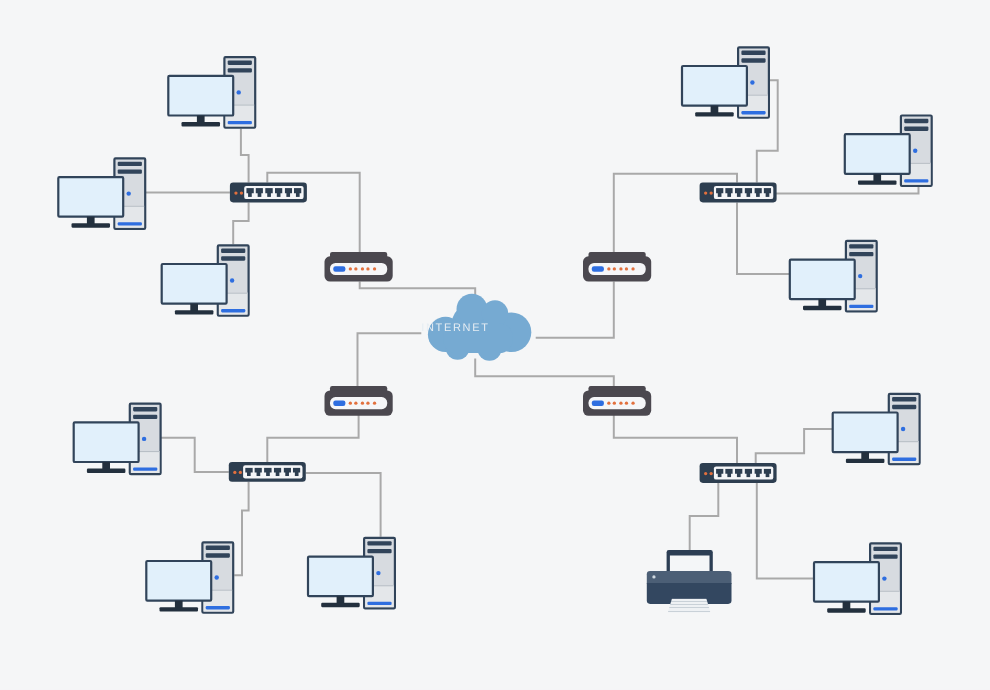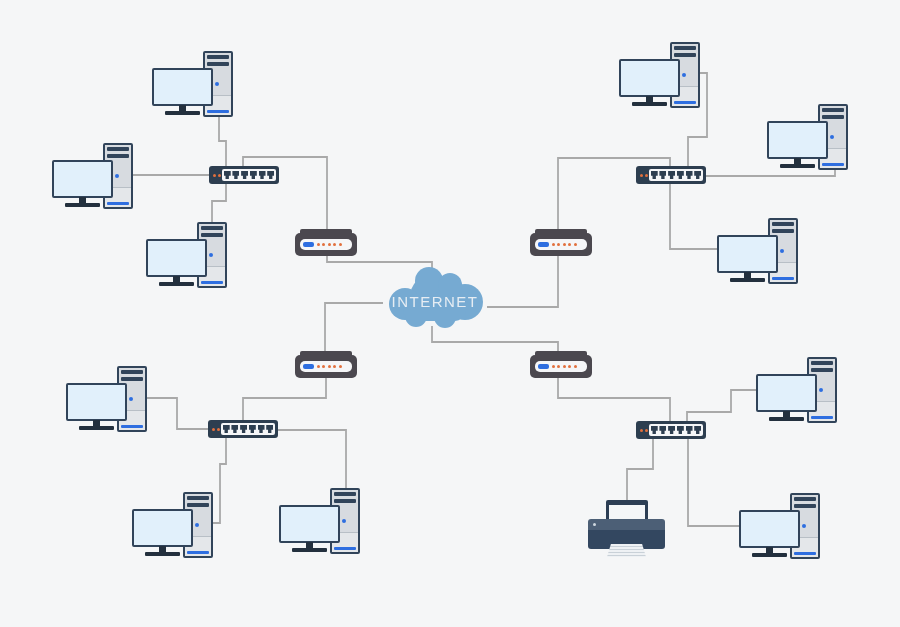--- a/index.html
+++ b/index.html
@@ -49,22 +49,22 @@
          border-radius:3px 3px 0 0;border-bottom:1px solid #2c3e54;}
   .plight{position:absolute;left:5px;top:4px;width:3px;height:3px;background:#cfd8e0;border-radius:50%;}
   .pbody{position:absolute;left:0;top:30px;width:77px;height:19px;background:#334760;border-radius:0 0 3px 3px;}
   .pout{position:absolute;left:19px;top:44px;width:39px;height:13px;
         background:repeating-linear-gradient(#eef1f4 0 2px,#c9d1d8 2px 3px);
         clip-path:polygon(10% 0,90% 0,100% 100%,0 100%);}
 
   
   .cloud{position:absolute;}
   .cloud svg{position:absolute;left:0;top:0;width:100%;height:100%;}
-  .cloud-label{position:absolute;left:0;right:0;top:27px;text-align:center;
-               font-size:15px;letter-spacing:1.5px;color:#e6edf3;}
+  .cloud-label{position:absolute;left:0;right:0;top:27px;text-align:left;
+               font-size:10px;letter-spacing:1.5px;color:#e6edf3;}
 </style>
 </head>
 <body>
 
 <div class="canvas">
   <svg id="wires" viewBox="0 0 900 627">
       <polyline points="219,117 219,141 226,141 226,166" fill="none" stroke="#a9a9a9" stroke-width="1.8"></polyline>
       <polyline points="131,175 209,175" fill="none" stroke="#a9a9a9" stroke-width="1.8"></polyline>
       <polyline points="226,184 226,201 212,201 212,222" fill="none" stroke="#a9a9a9" stroke-width="1.8"></polyline>
       <polyline points="243,166 243,157 327,157 327,233" fill="none" stroke="#a9a9a9" stroke-width="1.8"></polyline>

